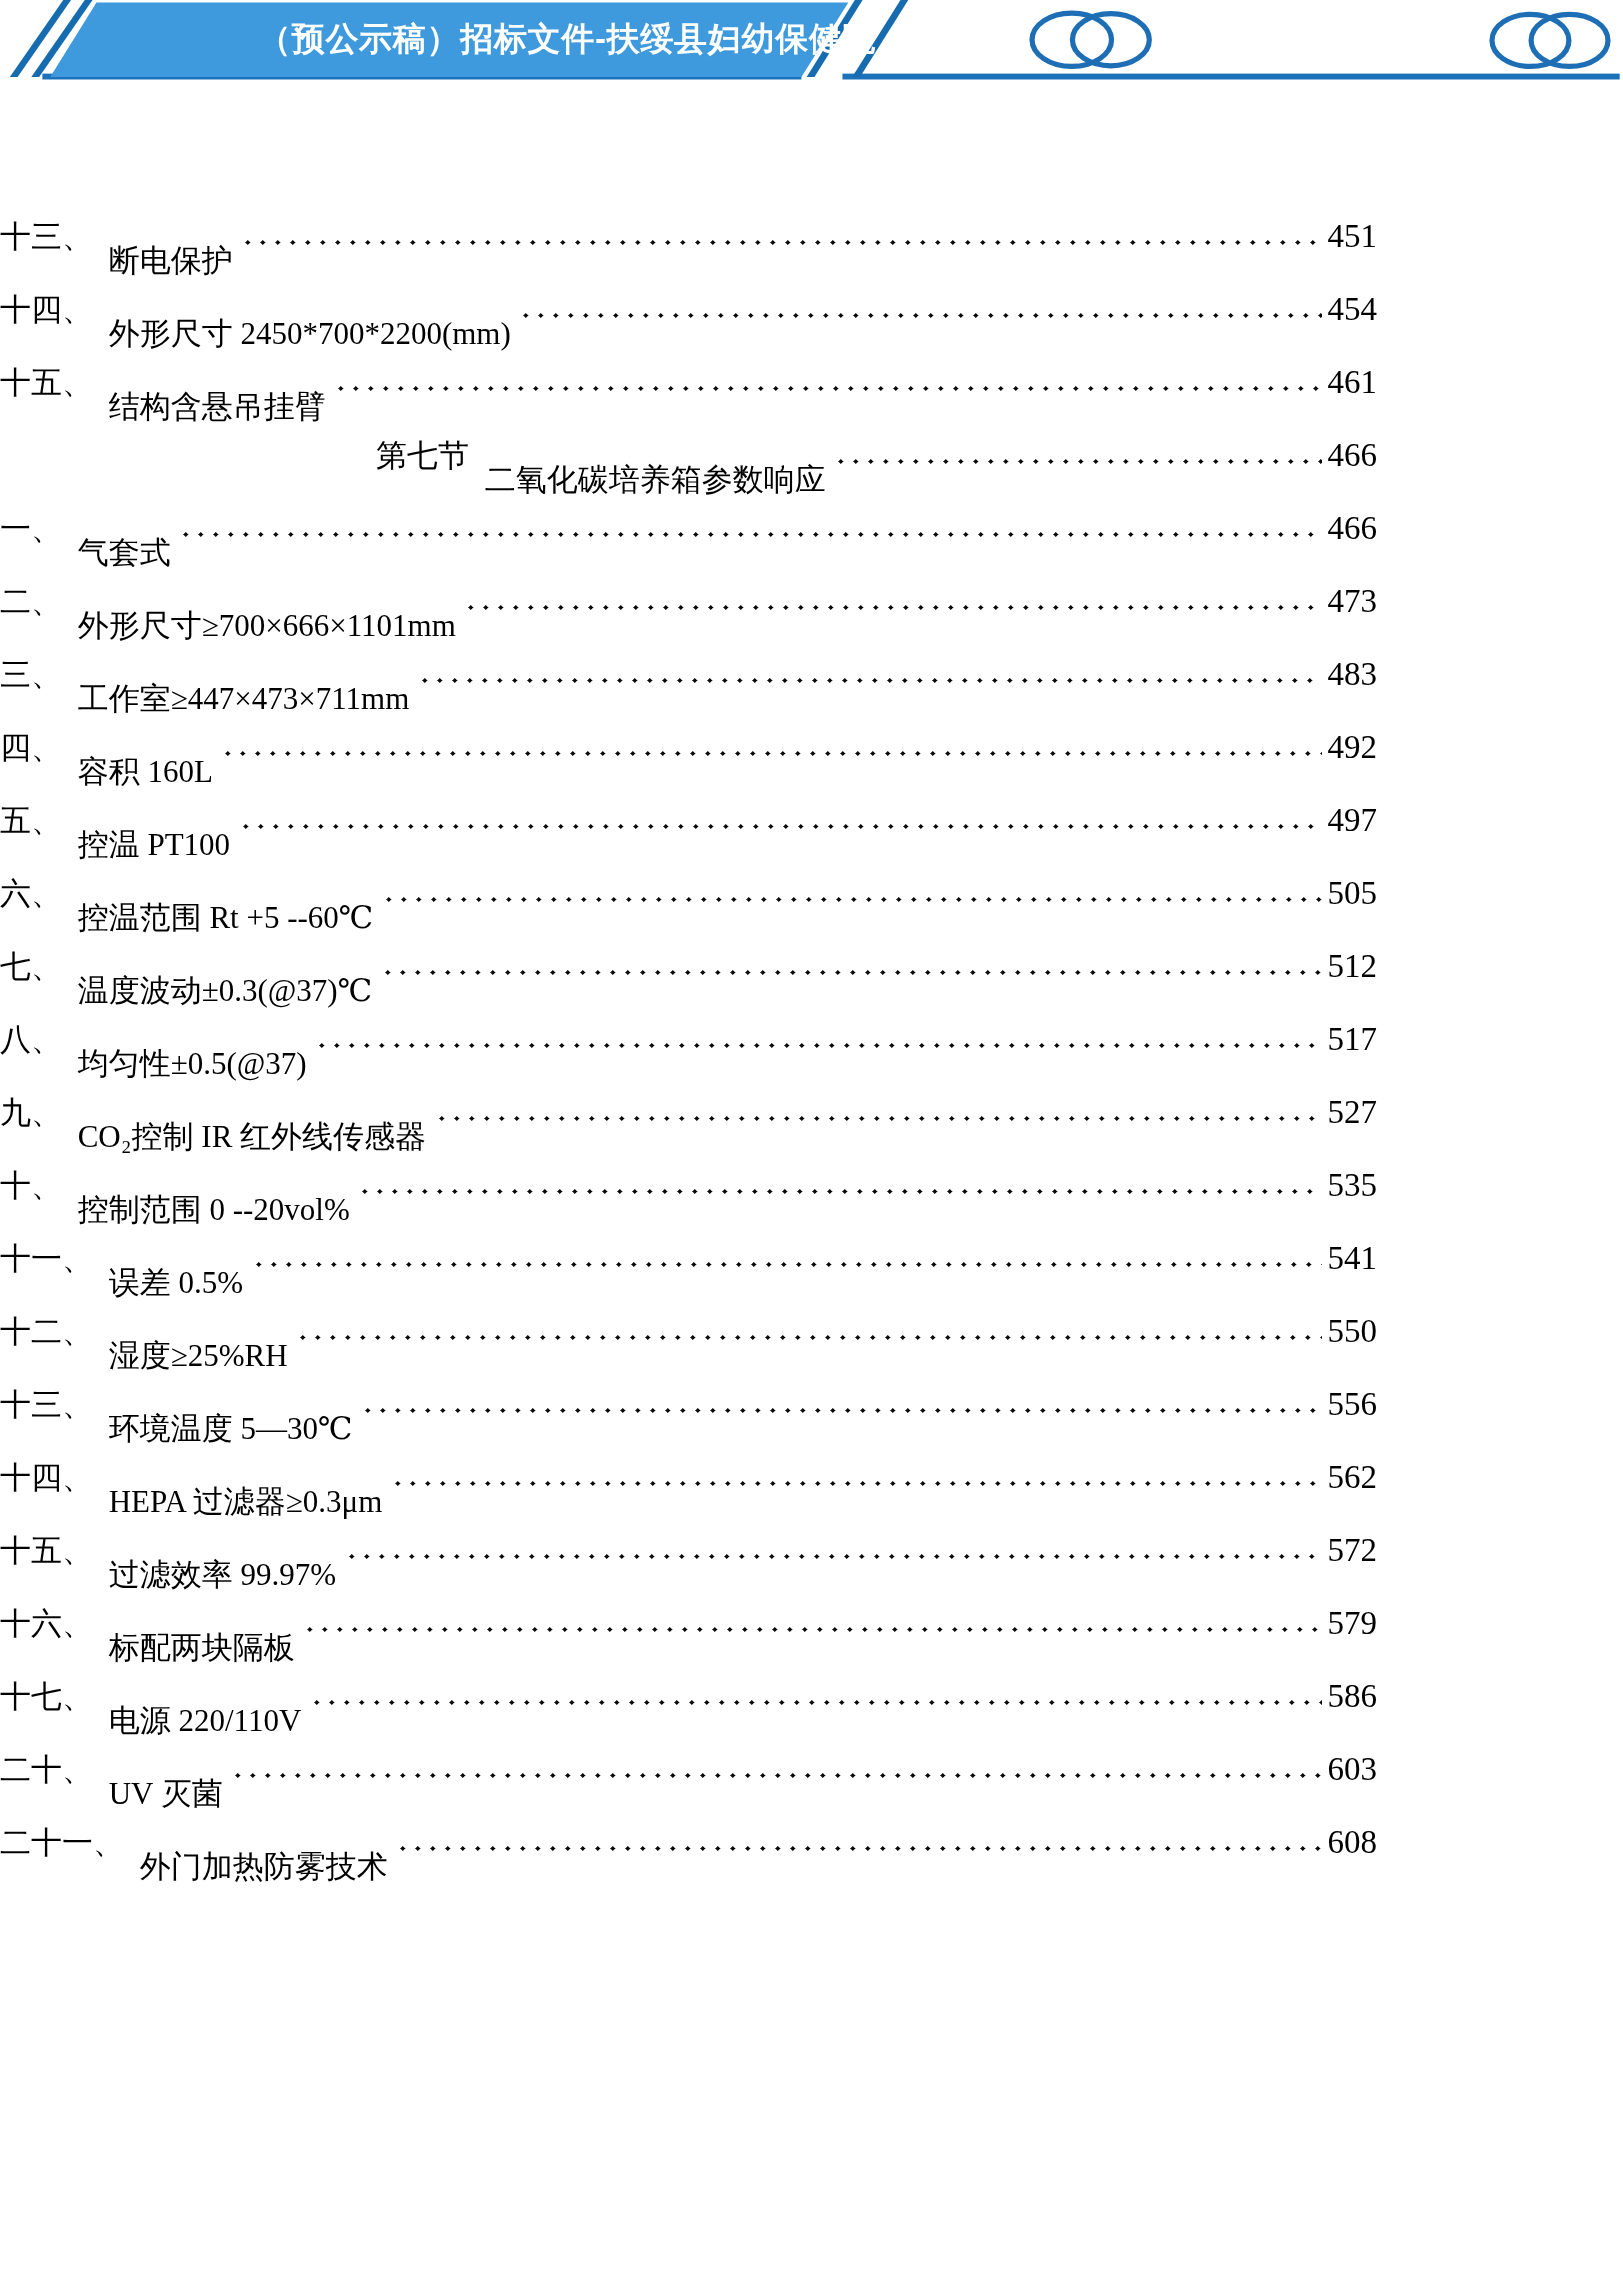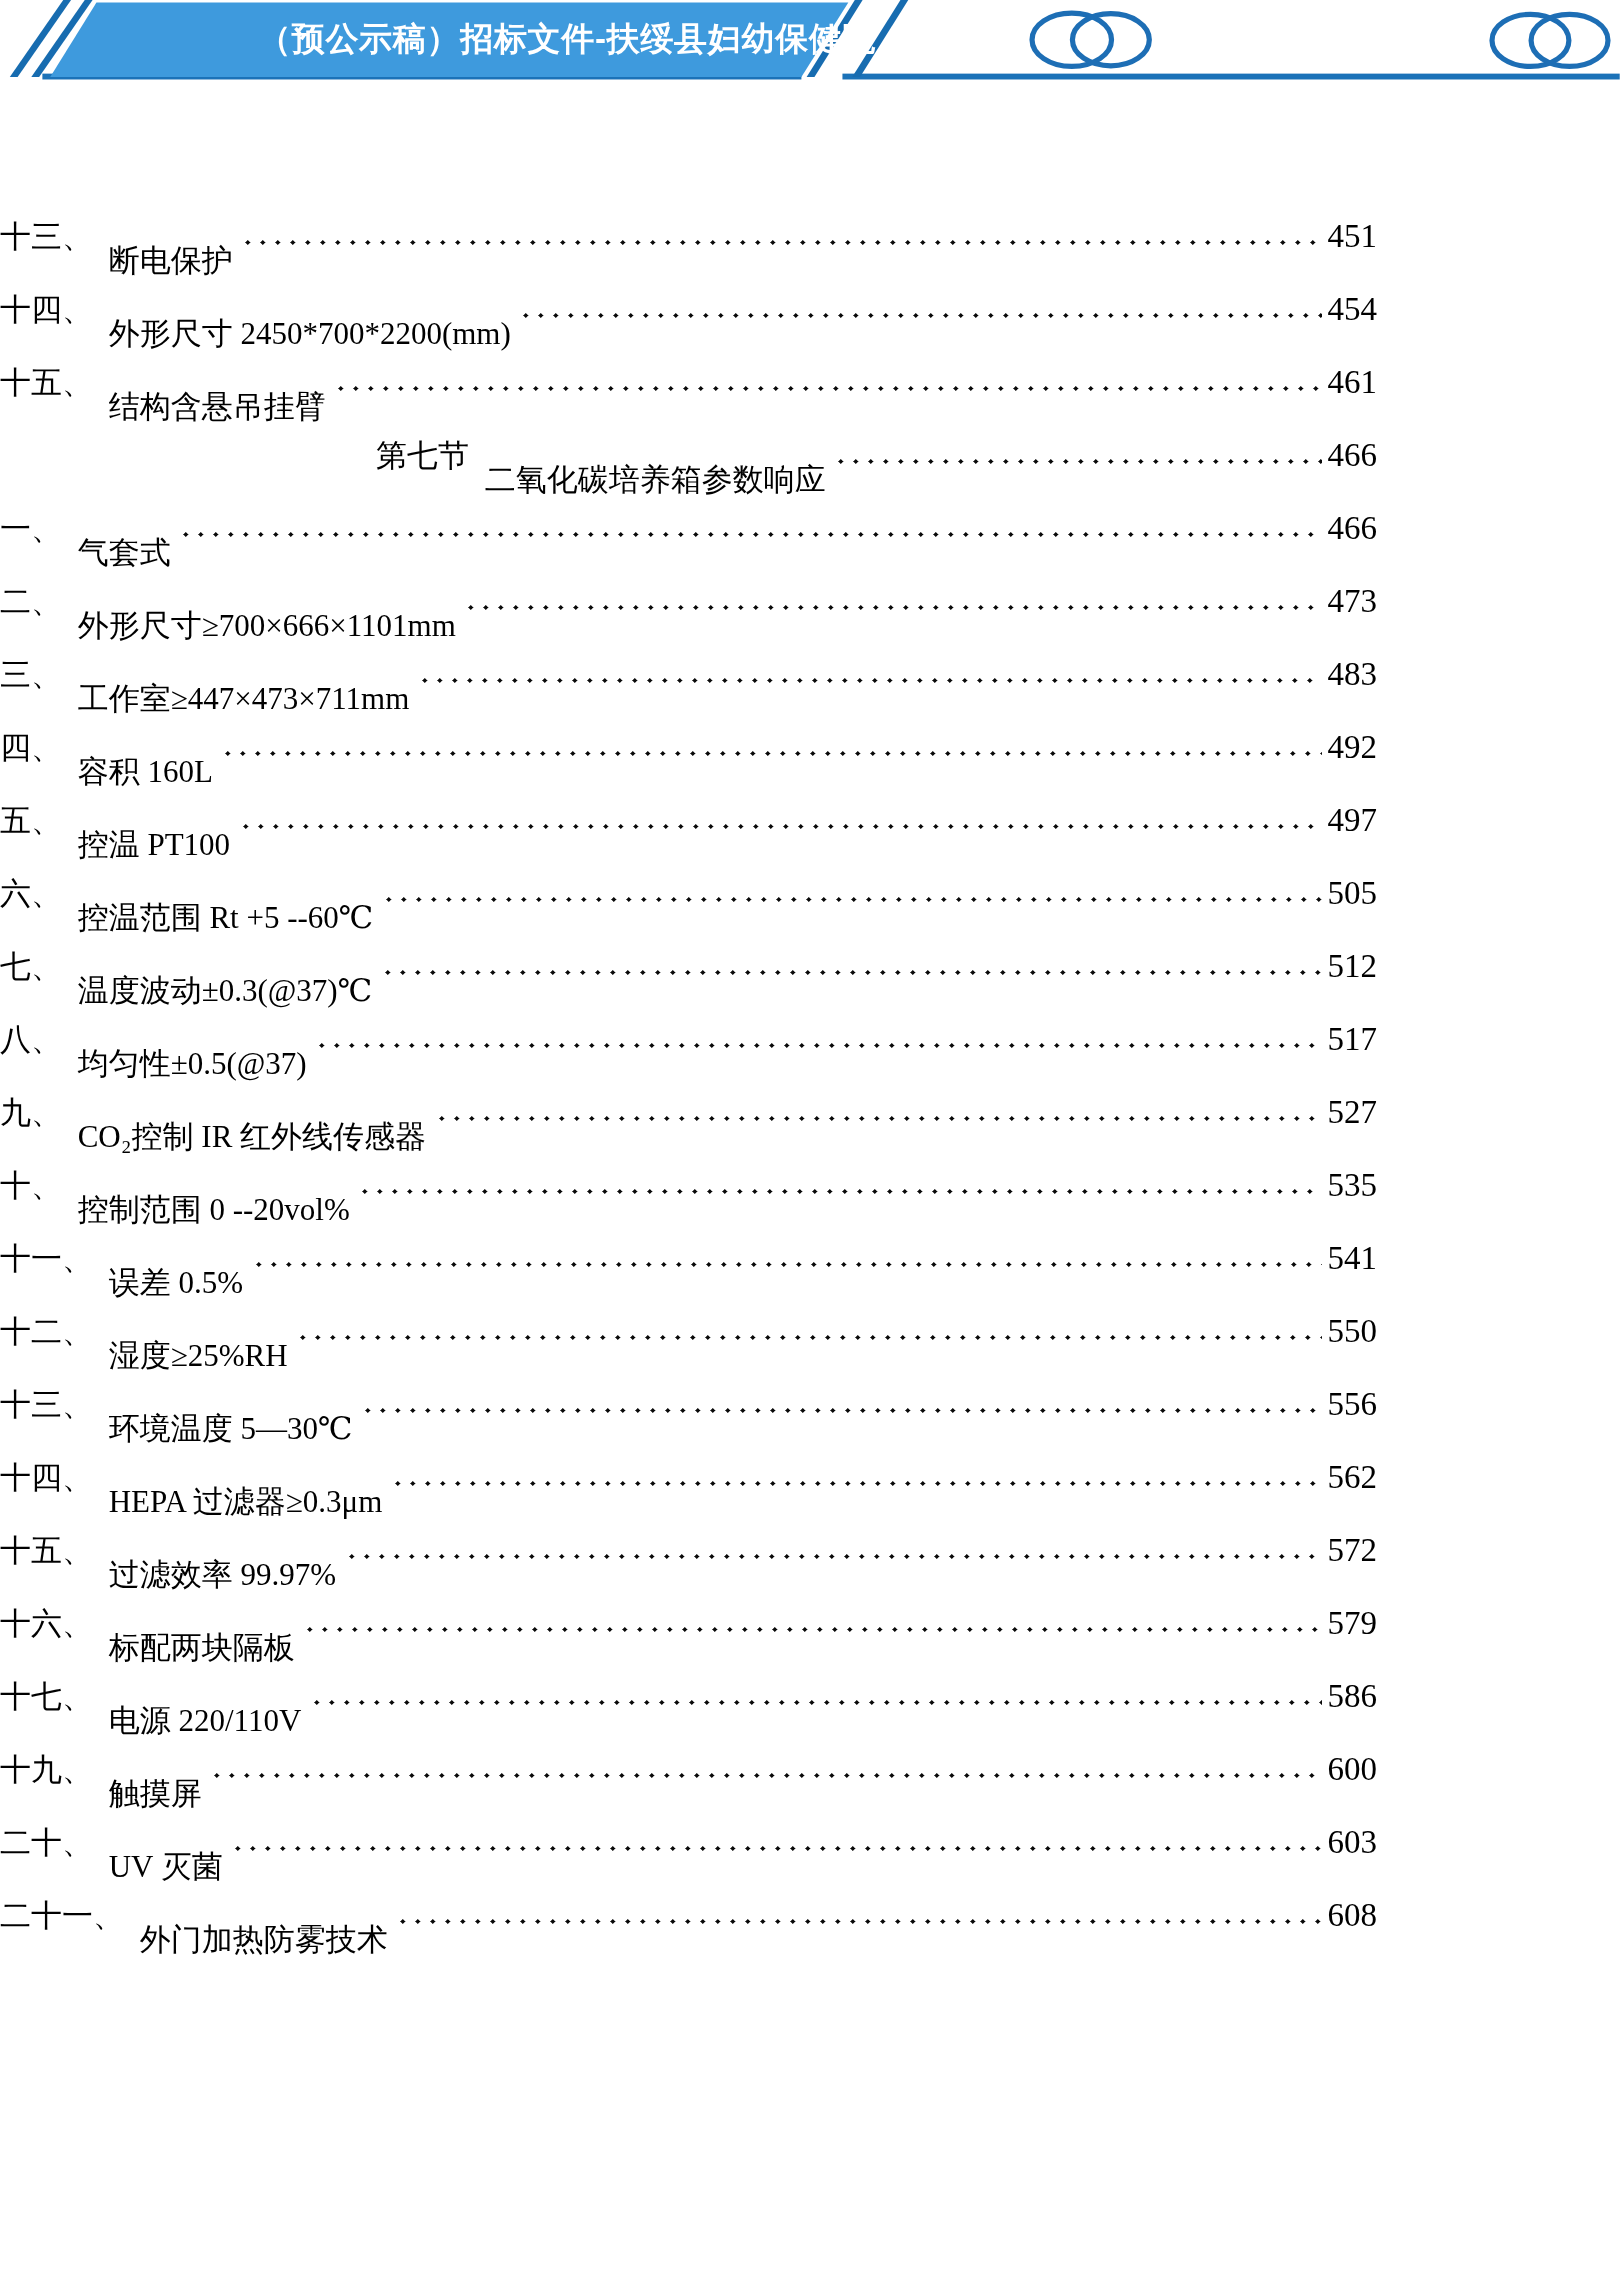--- a/index.html
+++ b/index.html
@@ -256,26 +256,20 @@
     </div>
 
     <div class="toc-row item">
       <span class="num">十七、</span>
       <span class="label">电源 220/110V</span>
       <span class="leader"></span>
       <span class="page-num">586</span>
     </div>
 
 
-    <div class="toc-row item">
-      <span class="num">十九、</span>
-      <span class="label">触摸屏</span>
-      <span class="leader"></span>
-      <span class="page-num">600</span>
-    </div>
 
     <div class="toc-row item">
       <span class="num">二十、</span>
       <span class="label">UV 灭菌</span>
       <span class="leader"></span>
       <span class="page-num">603</span>
     </div>
 
     <div class="toc-row item">
       <span class="num">二十一、</span>

